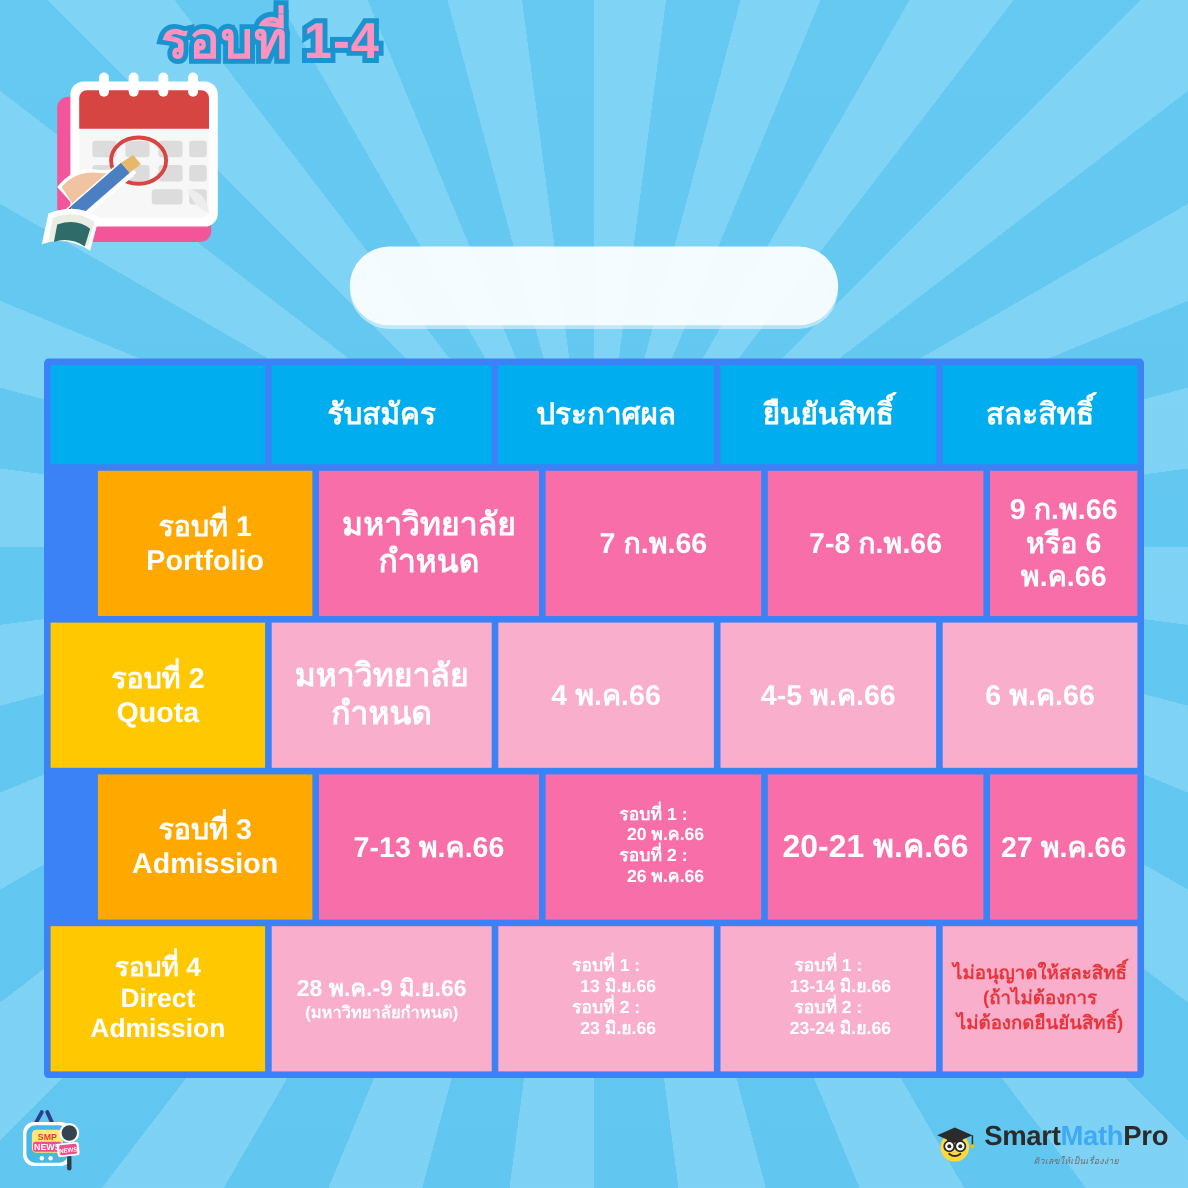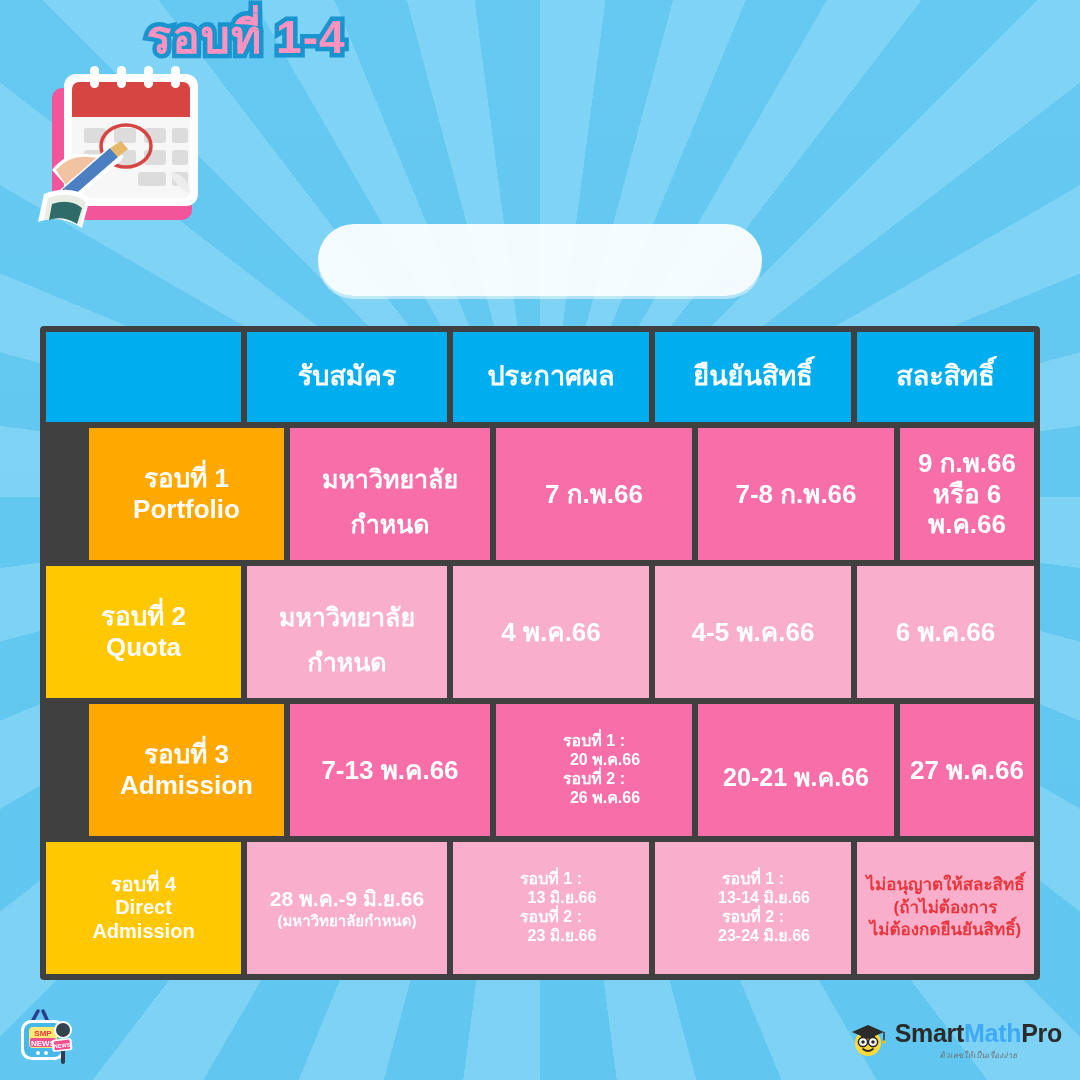--- a/index.html
+++ b/index.html
@@ -90,21 +90,21 @@
     paint-order: stroke fill;
     white-space: nowrap;
     margin-left: 24px;
   }
 
   
   #table-frame {
     position: absolute;
     left: 40px; top: 326px;
     width: 1000px; height: 654px;
-    background: #404040;
+    background: #3b82f6;
     border-radius: 4px;
     padding: 6px;
     display: flex; flex-direction: column;
     gap: 6px;
   }
 
   .trow { display: flex; gap: 6px; }
   .trow.head  { height: 90px; }
   .trow.body  { flex: 1 1 0; }
 
@@ -130,22 +130,22 @@
   .head .cell { background: #00AEEF; font-size: 27px; }
   .head .c0   { background: #00AEEF; }
 
   .lbl-a { background: #FFA800; margin-left: 43px; }
   .lbl-b { background: #FFC800; }
   .pink-a { background: #F76EA8; }
   .pink-b { background: #F9AECB; }
 
   .cell .line { display: block; }
   .fs-26 { font-size: 26px; }
-  .fs-25 { font-size: 25px; margin-top: 16px; }
-  .fs-24 { font-size: 20px; }
+  .fs-25 { font-size: 29px; }
+  .fs-24 { font-size: 24px; }
   .fs-22 { font-size: 16px; }
   .fs-21 { font-size: 21px; }
   .fs-17 { font-size: 17px; }
   .fs-15 { font-size: 15px; }
 
   .indent { padding-left: 22px; }
   .warn { color: #E8363C; line-height: 1.35; }
 
   
   #smp-logo {

